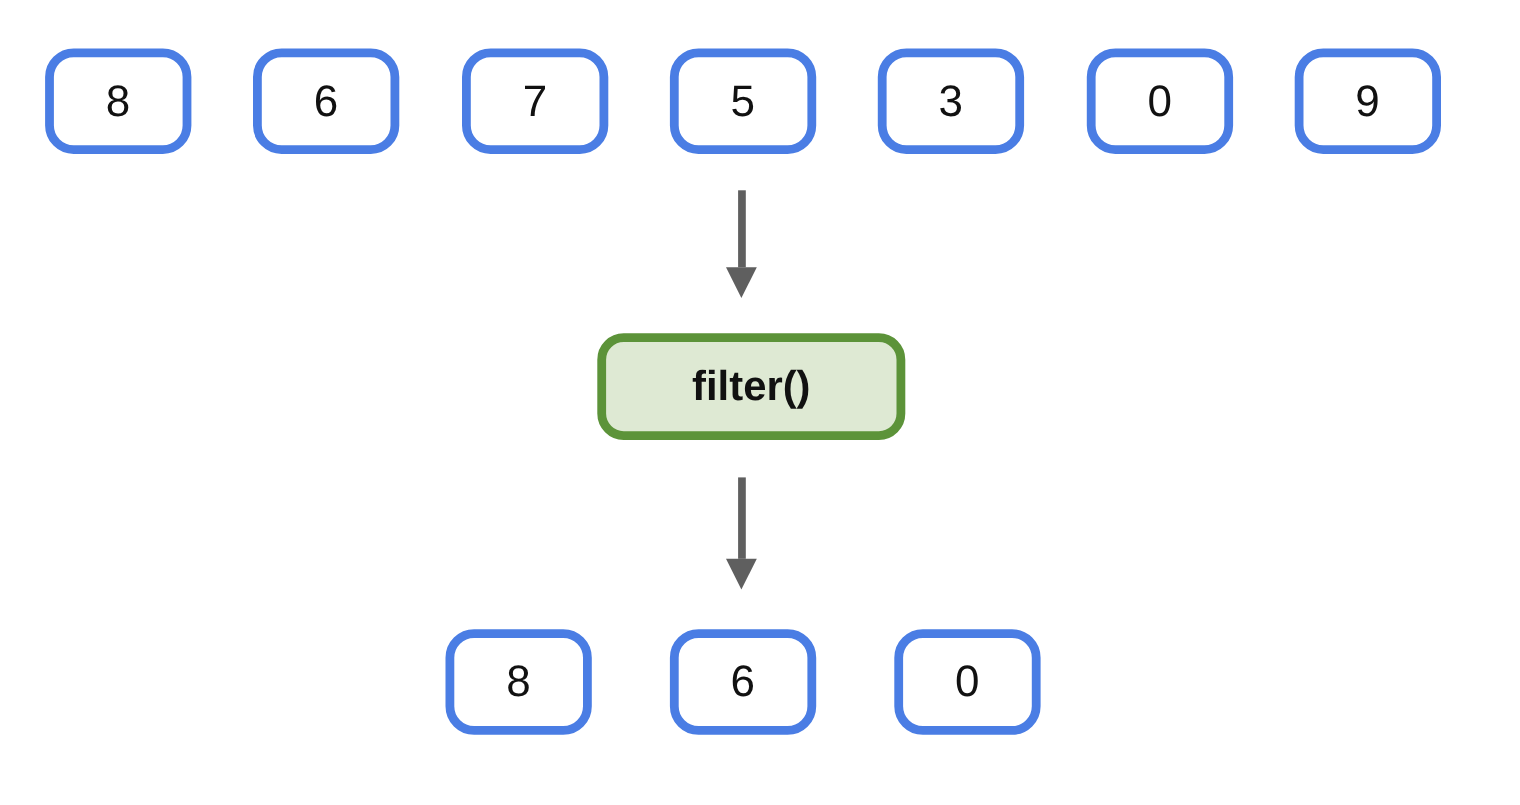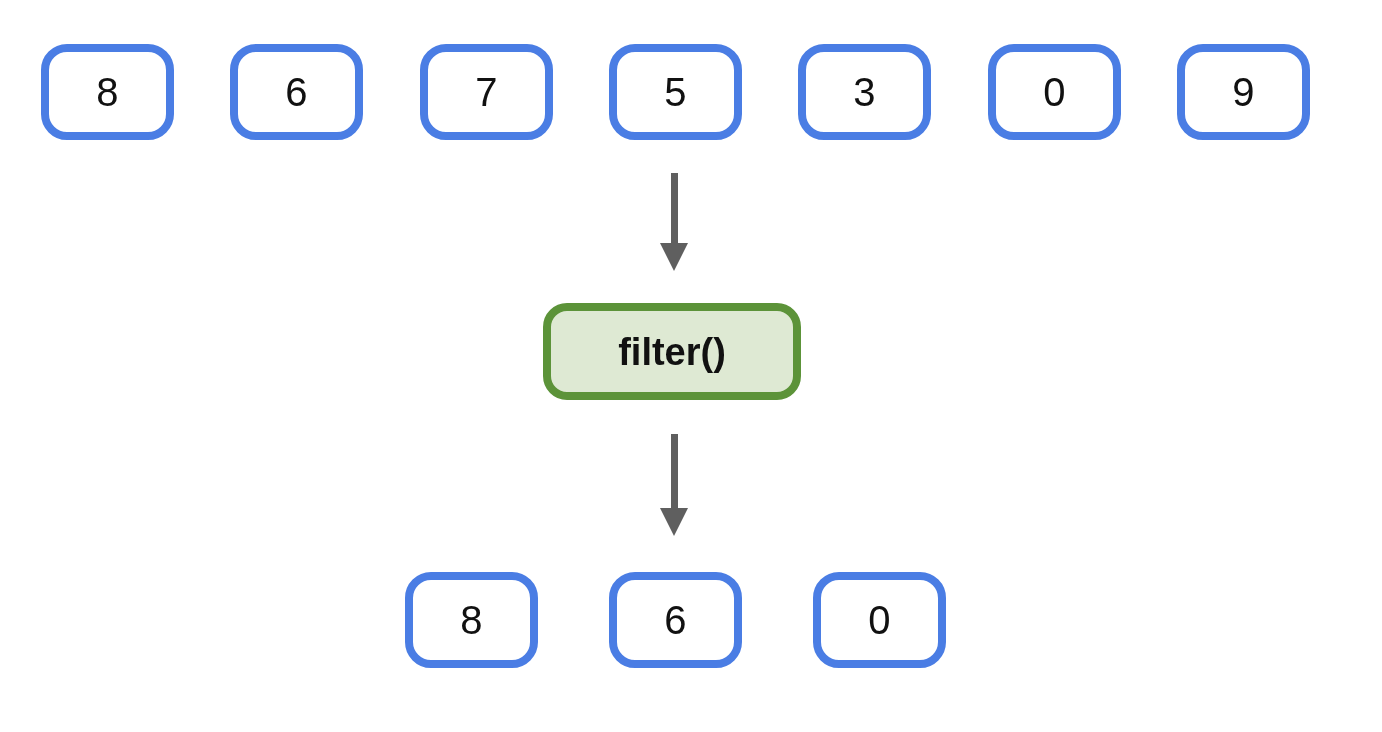--- a/index.html
+++ b/index.html
@@ -30,21 +30,21 @@
   .num-box span {
     font-size: 40px;
     line-height: 1;
     color: var(--text, #111111);
     letter-spacing: 0.5px;
   }
   .op-box {
     position: absolute;
     left: 543px;
     top: 303px;
-    width: 258px;
+    width: 280px;
     height: 97px;
     box-sizing: border-box;
     border: 8px solid var(--op-border, #5c9339);
     border-radius: 24px;
     background: var(--op-fill, #dee9d3);
     display: flex;
     align-items: center;
     justify-content: center;
     text-align: center;
   }

